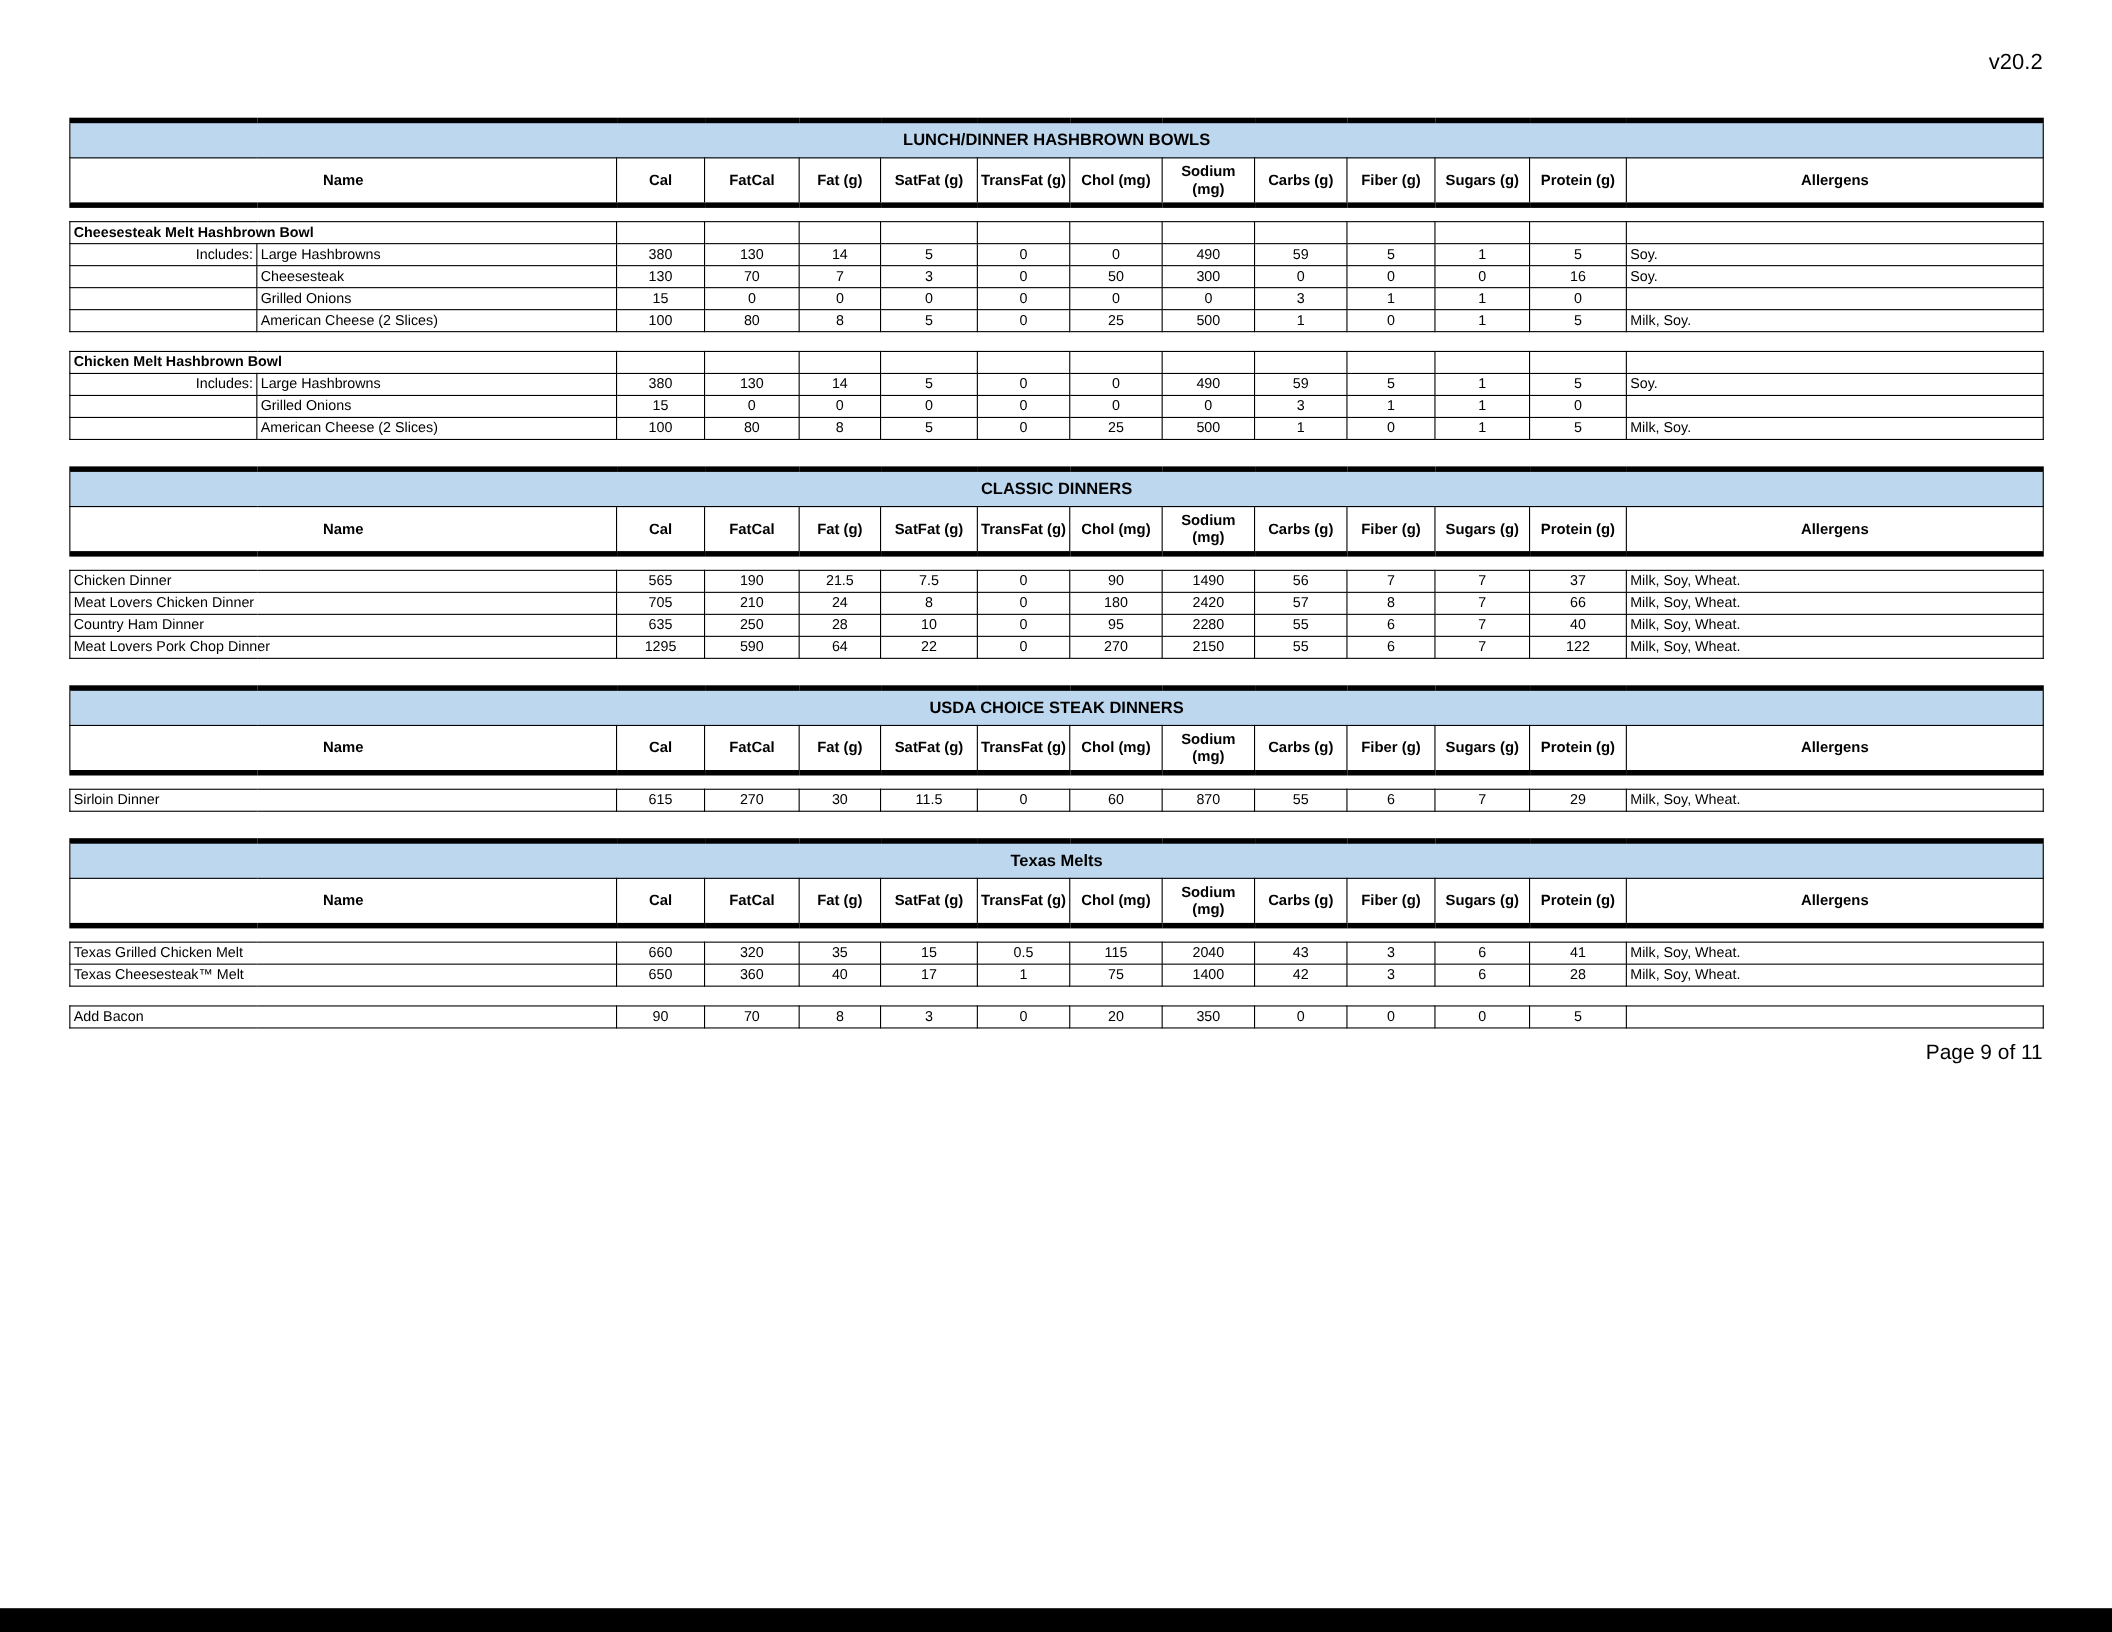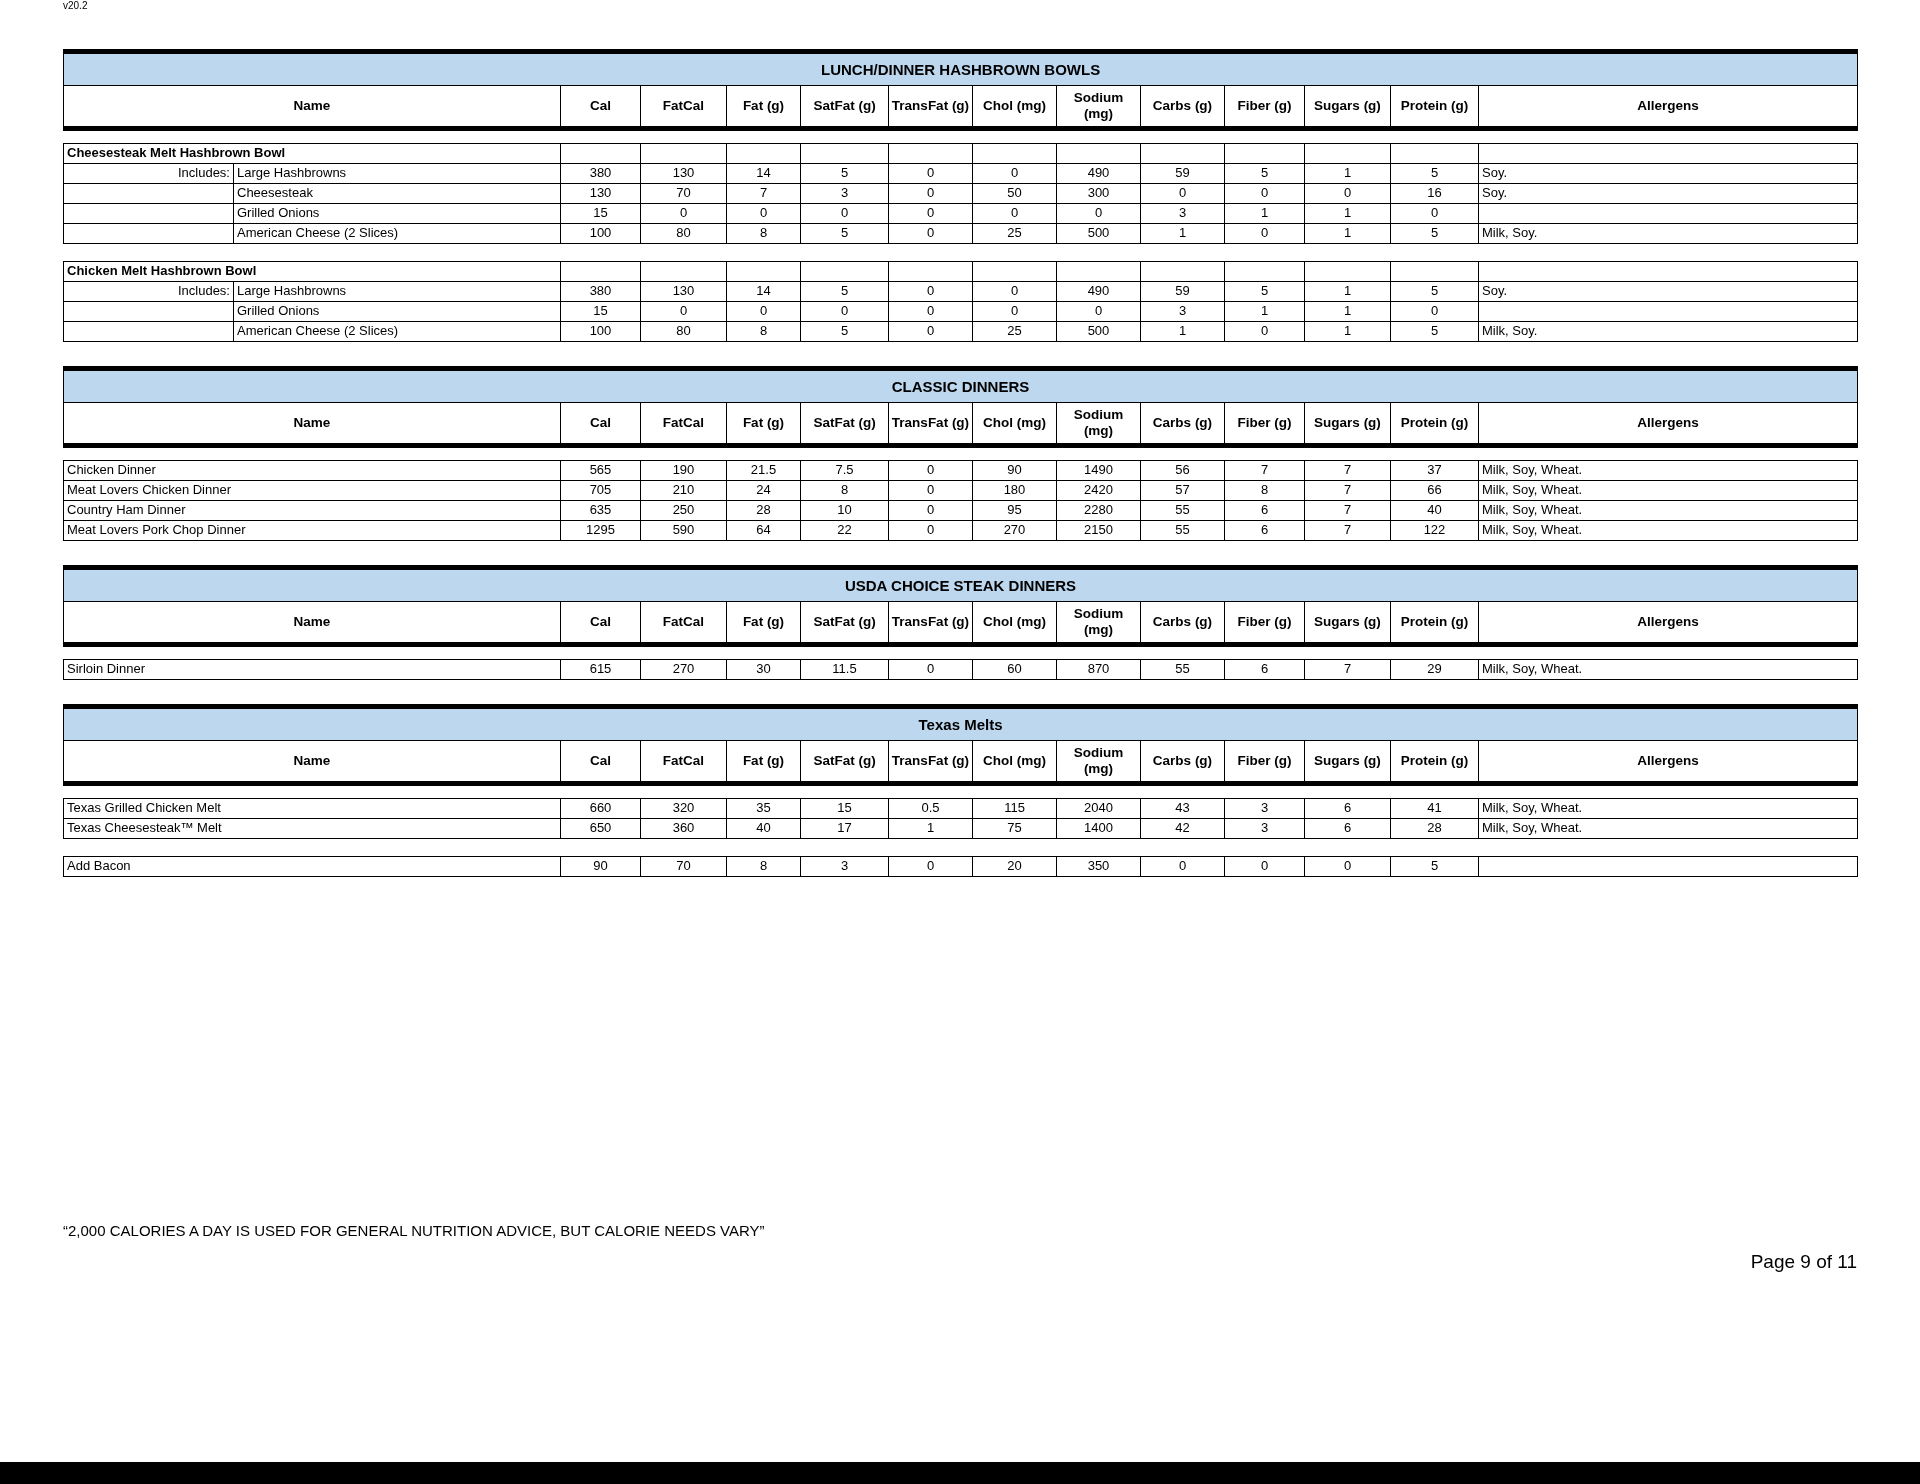--- a/index.html
+++ b/index.html
@@ -7,22 +7,23 @@
   body {
     width:1920px; height:1484px;
     font-family:"Liberation Sans", sans-serif;
     color:#000;
     position:relative;
     overflow:hidden;
   }
   .page { padding:0 63px; }
 
   .version-line {
-    text-align:left;
-    font-size:10px;
+    padding-top:46px;
+    text-align:right;
+    font-size:20px;
   }
 
   #sections { margin-top:38px; }
 
   table {
     border-collapse:collapse;
     table-layout:fixed;
     width:1794px;
   }
 
@@ -639,18 +640,17 @@
             <td class="num-cell">0</td>
             <td class="num-cell">0</td>
             <td class="num-cell">0</td>
             <td class="num-cell">5</td>
             <td class="allergen-cell"></td>
           </tr>
         </tbody>
       </table>
     </div>
 
-  <div class="footer-note">“2,000 CALORIES A DAY IS USED FOR GENERAL NUTRITION ADVICE, BUT CALORIE NEEDS VARY”</div>
 
   <div class="page-label">Page 9 of 11</div>
 </div>
 
 <div class="bottom-bar"></div>
 
 </body></html>

